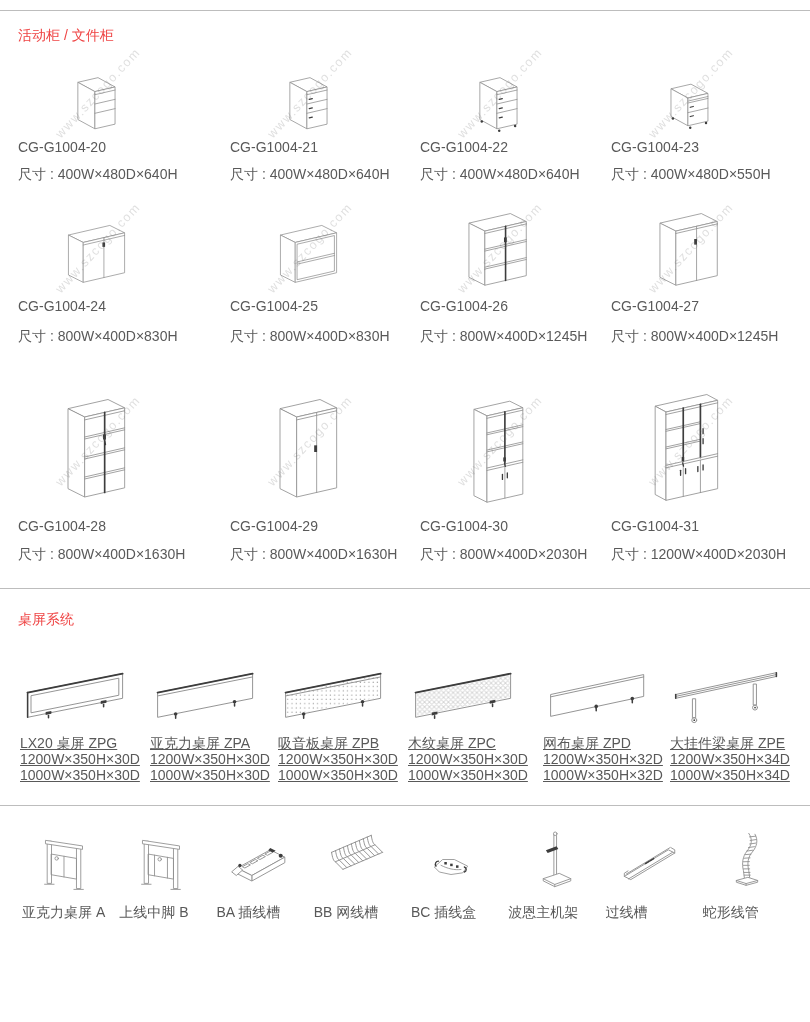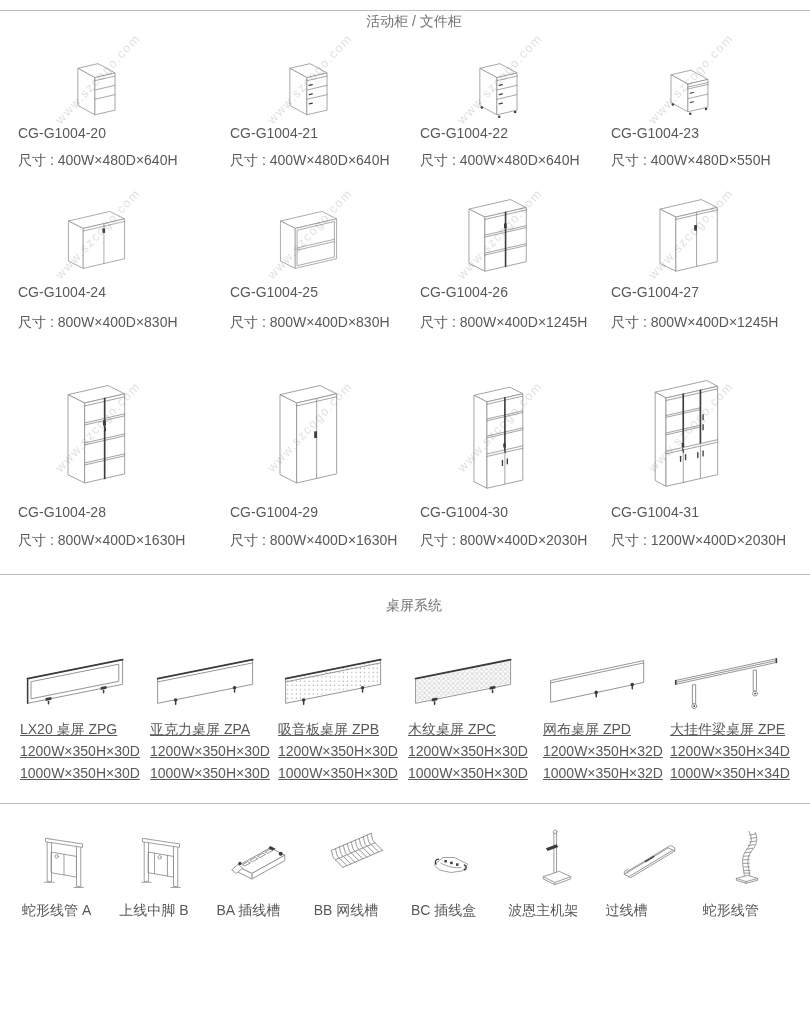--- a/index.html
+++ b/index.html
@@ -2,21 +2,21 @@
 <html><head>
 <meta charset="utf-8">
 <style>
   html,body{margin:0;padding:0;background:#fff;}
   body{width:810px;height:1022px;overflow:hidden;position:relative;
        font-family:"Liberation Sans","DejaVu Sans",sans-serif;color:#595959;font-size:14px;}
   .rule{border:none;border-top:1px solid #bdbdbd;height:0;margin:0;}
   #rule-top{margin-top:10px;}
   #rule-mid{margin-top:26px;}
   #rule-bot{margin-top:22px;}
-  .sec-title{font-size:14px;font-weight:normal;color:#737373;margin:0 0 0 18px;line-height:20px;text-align:center;}
+  .sec-title{font-size:14px;font-weight:normal;color:#ef4444;margin:14px 0 0 18px;line-height:20px;}
   #screens-title,#cables-title{margin-top:20px;}
 
   
   .cab-row{display:grid;grid-template-columns:212px 190px 191px 1fr;padding:0 14px 0 18px;}
   #cab-row-1{margin-top:0;}
   #cab-row-2{margin-top:24px;}
   #cab-row-3{margin-top:26px;}
   .cab-cell{display:flex;flex-direction:column;}
   .art{position:relative;display:flex;align-items:flex-end;justify-content:center;overflow:visible;}
   .cab-cell .art{width:160px;}
@@ -31,21 +31,21 @@
   #cab-row-3 .dims{margin-top:12px;}
 
   .wm{position:absolute;left:50%;top:50%;transform:translate(-50%,-50%) rotate(-47deg);
       font-size:12.5px;letter-spacing:1.5px;color:rgba(110,110,110,0.22);white-space:nowrap;pointer-events:none;}
 
   
   .screen-row{display:grid;grid-template-columns:130px 128px 130px 135px 127px 1fr;padding:0 10px 0 20px;margin-top:18px;}
   .screen-cell{display:flex;flex-direction:column;text-decoration:underline;}
   .screen-cell .art{height:78px;justify-content:flex-start;align-items:flex-end;}
   .screen-name{margin-top:10px;line-height:16px;}
-  .screen-dim{margin-top:6px;line-height:16px;}
+  .screen-dim{line-height:16px;}
 
   
   .cable-row{display:grid;grid-template-columns:repeat(8,1fr);padding:0 14px 0 18px;margin-top:22px;}
   .cable-cell{display:flex;flex-direction:column;}
   .cable-cell .art{height:64px;justify-content:center;}
   .cable-name{margin-top:12px;line-height:16px;padding-left:4px;}
 
   
   .ln{fill:none;stroke:#8f8f8f;stroke-width:1;stroke-linejoin:round;stroke-linecap:round;}
   .lf{fill:#fff;stroke:#8f8f8f;stroke-width:1;stroke-linejoin:round;}
@@ -453,21 +453,21 @@
           <rect class="lf" x="13" y="13" width="5" height="49"></rect>
           <rect class="lf" x="47" y="19" width="5" height="49"></rect>
           <polygon class="lf" points="11,12 54,18.5 54,22.5 11,16"></polygon>
           <polygon class="ln" points="18,28 47,33 47,57 18,52"></polygon>
           <line class="ln" x1="32.5" y1="30.5" x2="32.5" y2="54.5"></line>
           <circle class="ln" cx="24" cy="33" r="2"></circle>
           <line class="ln" x1="10" y1="63" x2="21" y2="63"></line>
           <line class="ln" x1="44" y1="69" x2="55" y2="69"></line>
         </svg>
       </div>
-      <div class="cable-name">蛇形线管 A</div>
+      <div class="cable-name">亚克力桌屏 A</div>
     </div>
 
     <div class="cable-cell">
       <div class="art">
         <svg viewBox="0 0 72 72" width="62" height="62">
           <rect class="lf" x="13" y="13" width="5" height="49"></rect>
           <rect class="lf" x="47" y="19" width="5" height="49"></rect>
           <polygon class="lf" points="11,12 54,18.5 54,22.5 11,16"></polygon>
           <polygon class="ln" points="18,28 47,33 47,57 18,52"></polygon>
           <line class="ln" x1="25" y1="29.2" x2="25" y2="53.2"></line>

